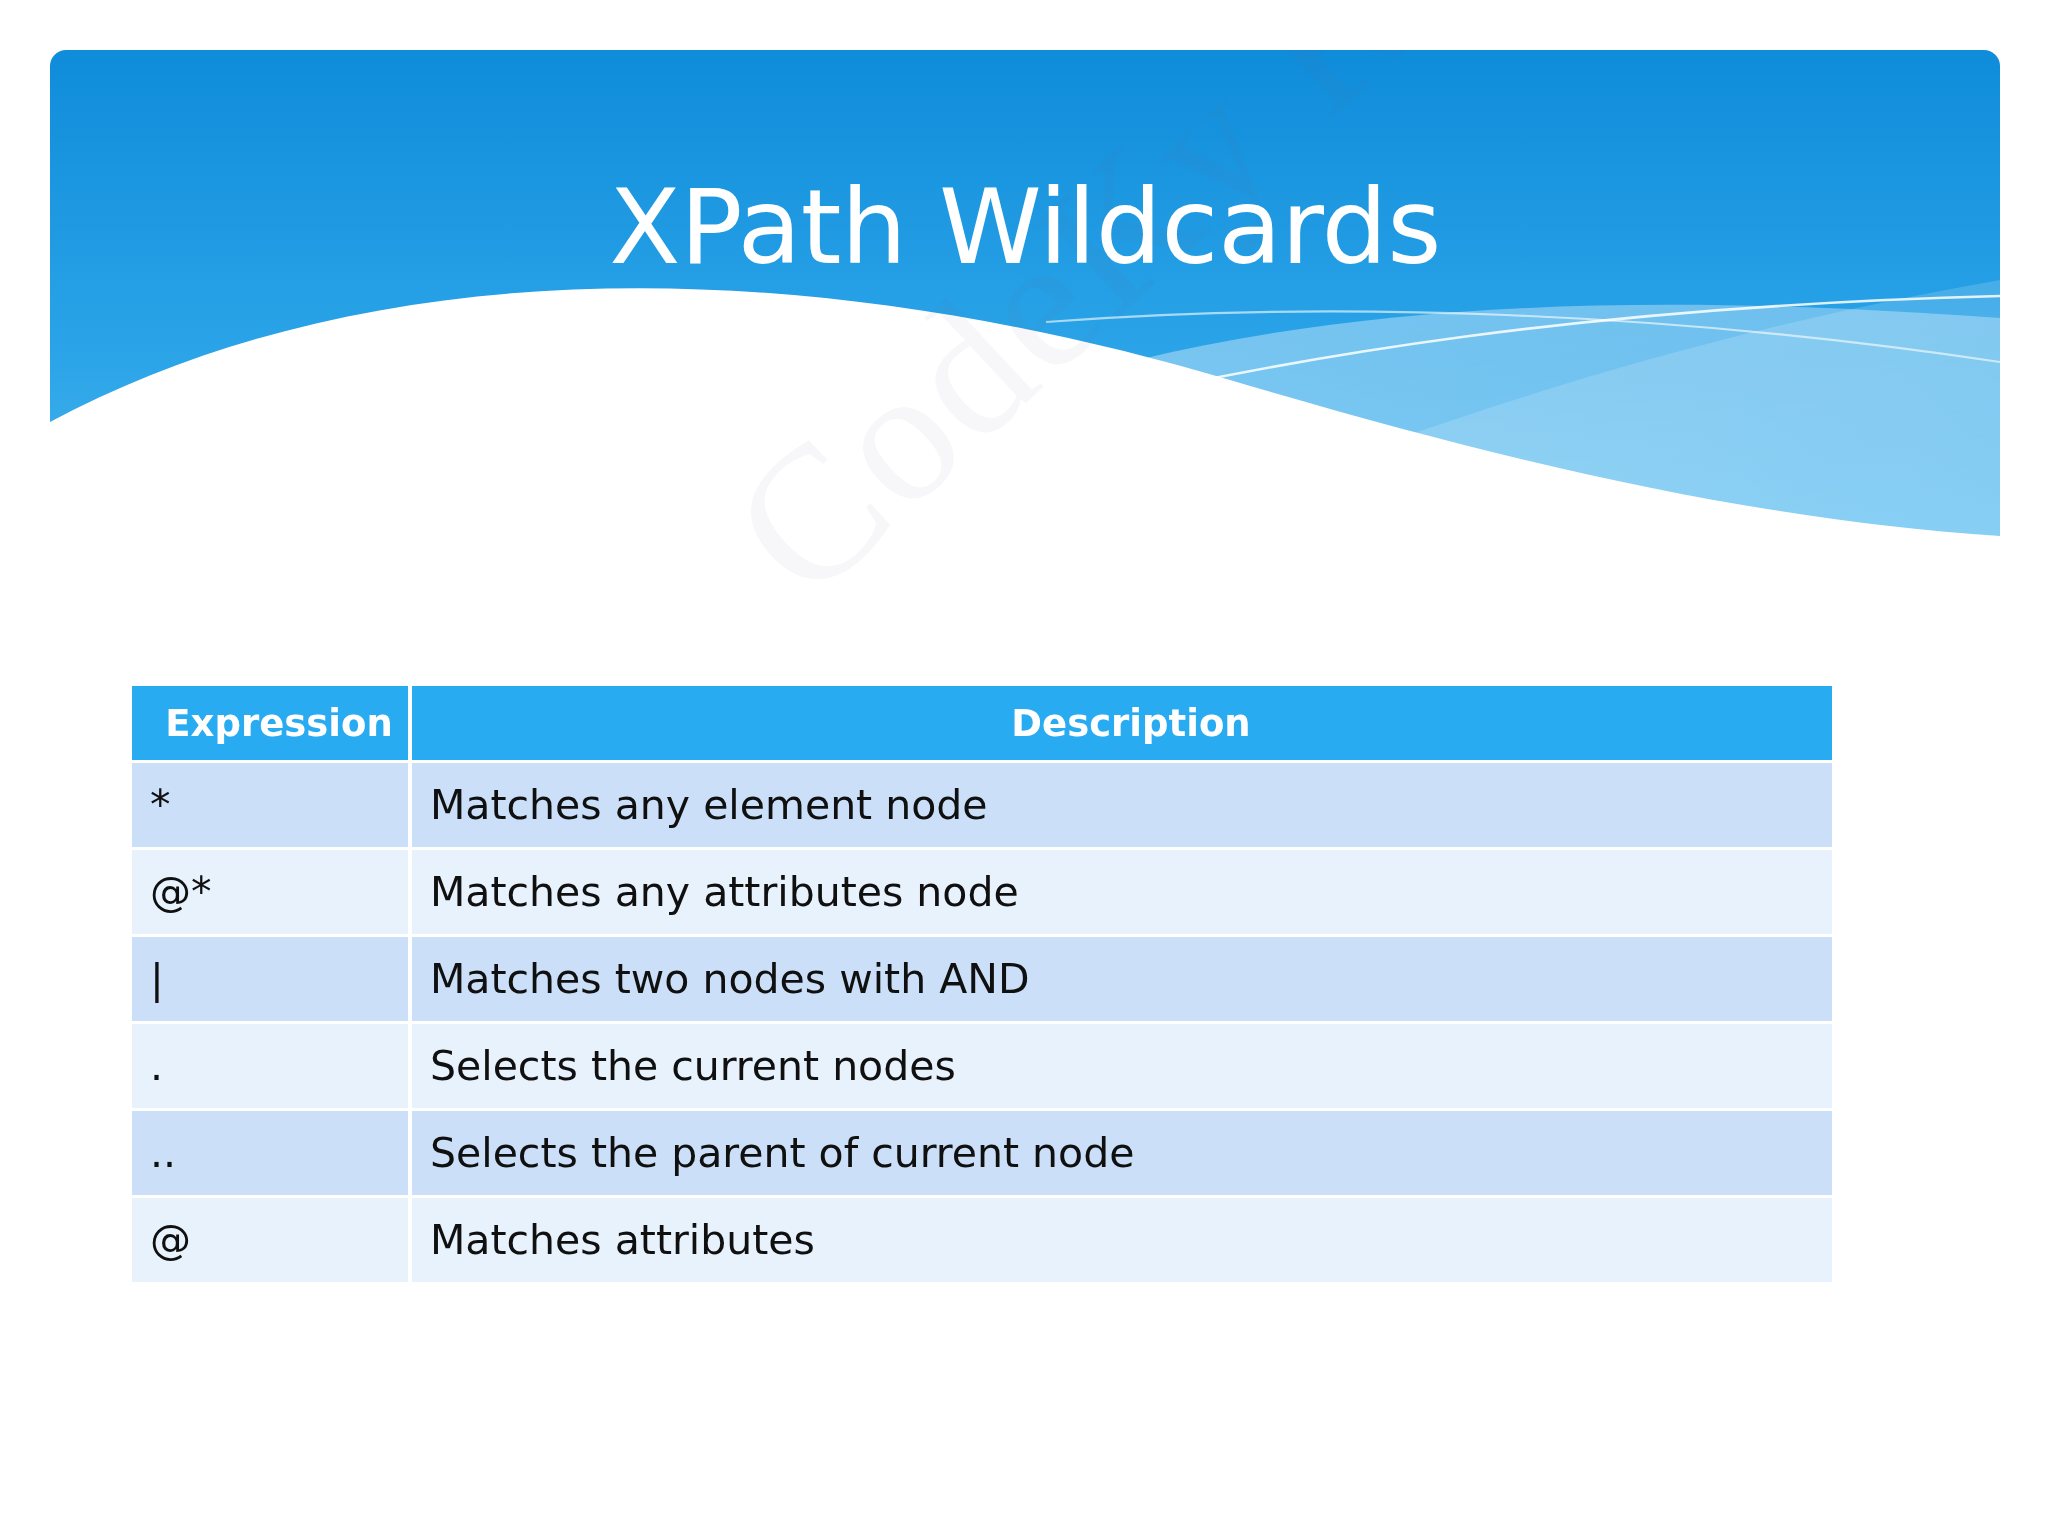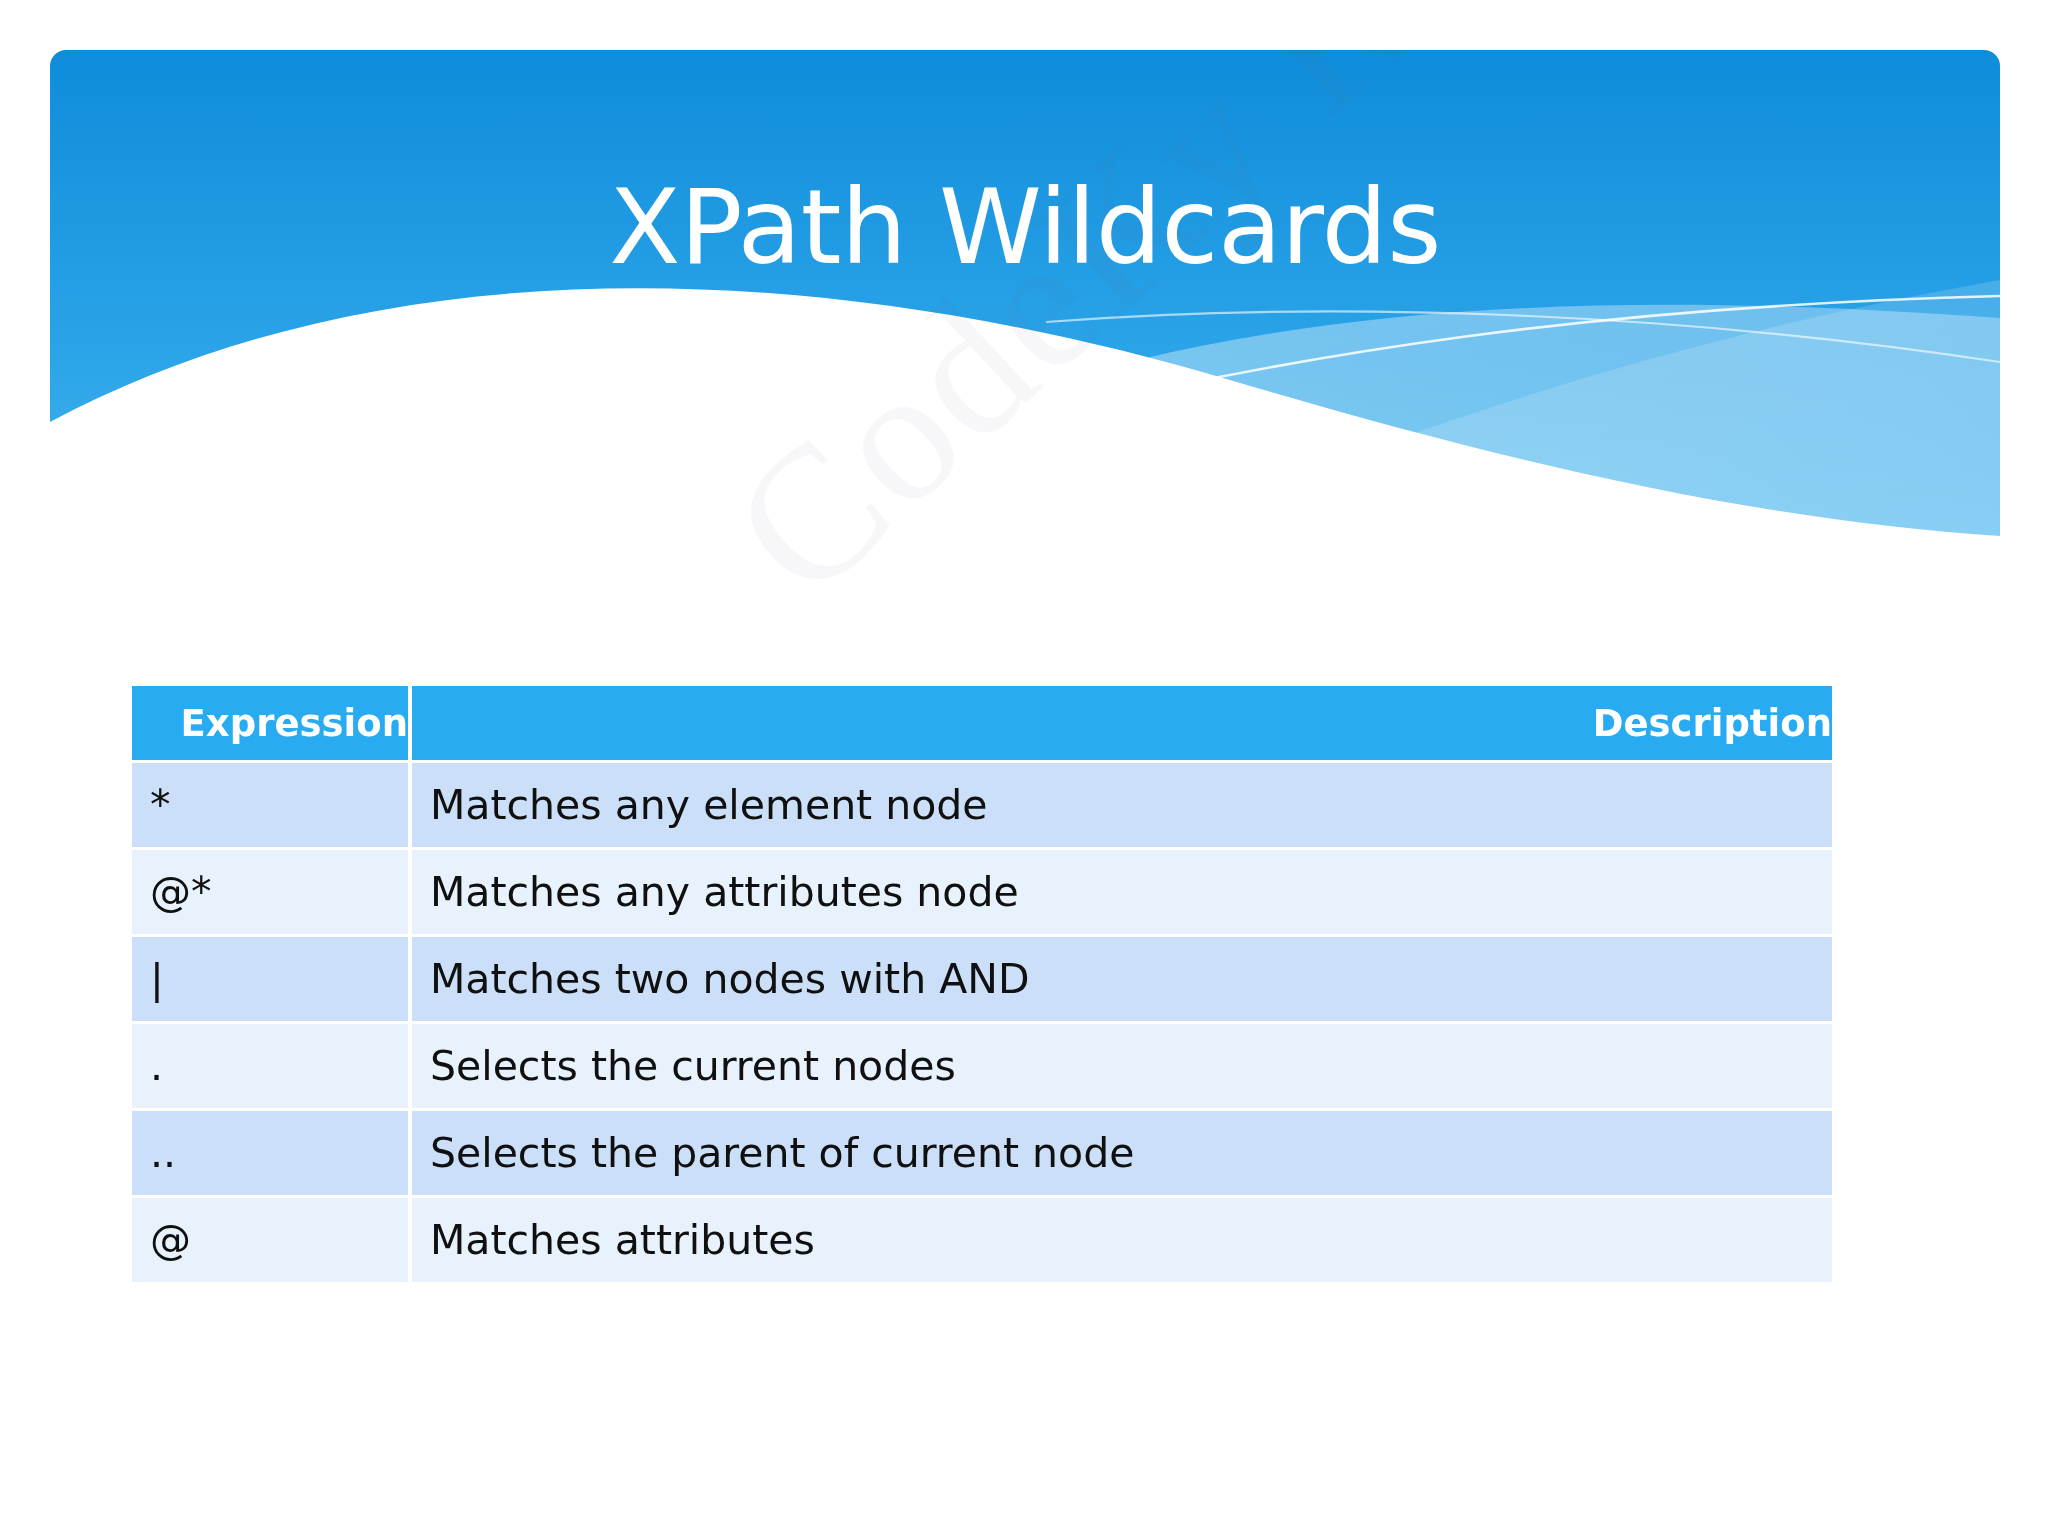--- a/index.html
+++ b/index.html
@@ -79,21 +79,21 @@
     border-spacing: 0 3px;
   }
   .wild-table col.c-expr { width: 280px; }
   .wild-table col.c-desc { width: 1420px; }
 
   .wild-table thead th {
     background: #29ABF2;
     color: #ffffff;
     font-size: 37px;
     font-weight: bold;
-    text-align: right;
+    text-align: center;
     height: 74px;
     padding: 0 0 0 18px;
     font-family: "DejaVu Sans", sans-serif;
     vertical-align: middle;
   }
   .wild-table thead th.h-expr { border-right: 4px solid #ffffff; }
 
   .wild-table tbody td {
     height: 84px;
     font-size: 41px;

